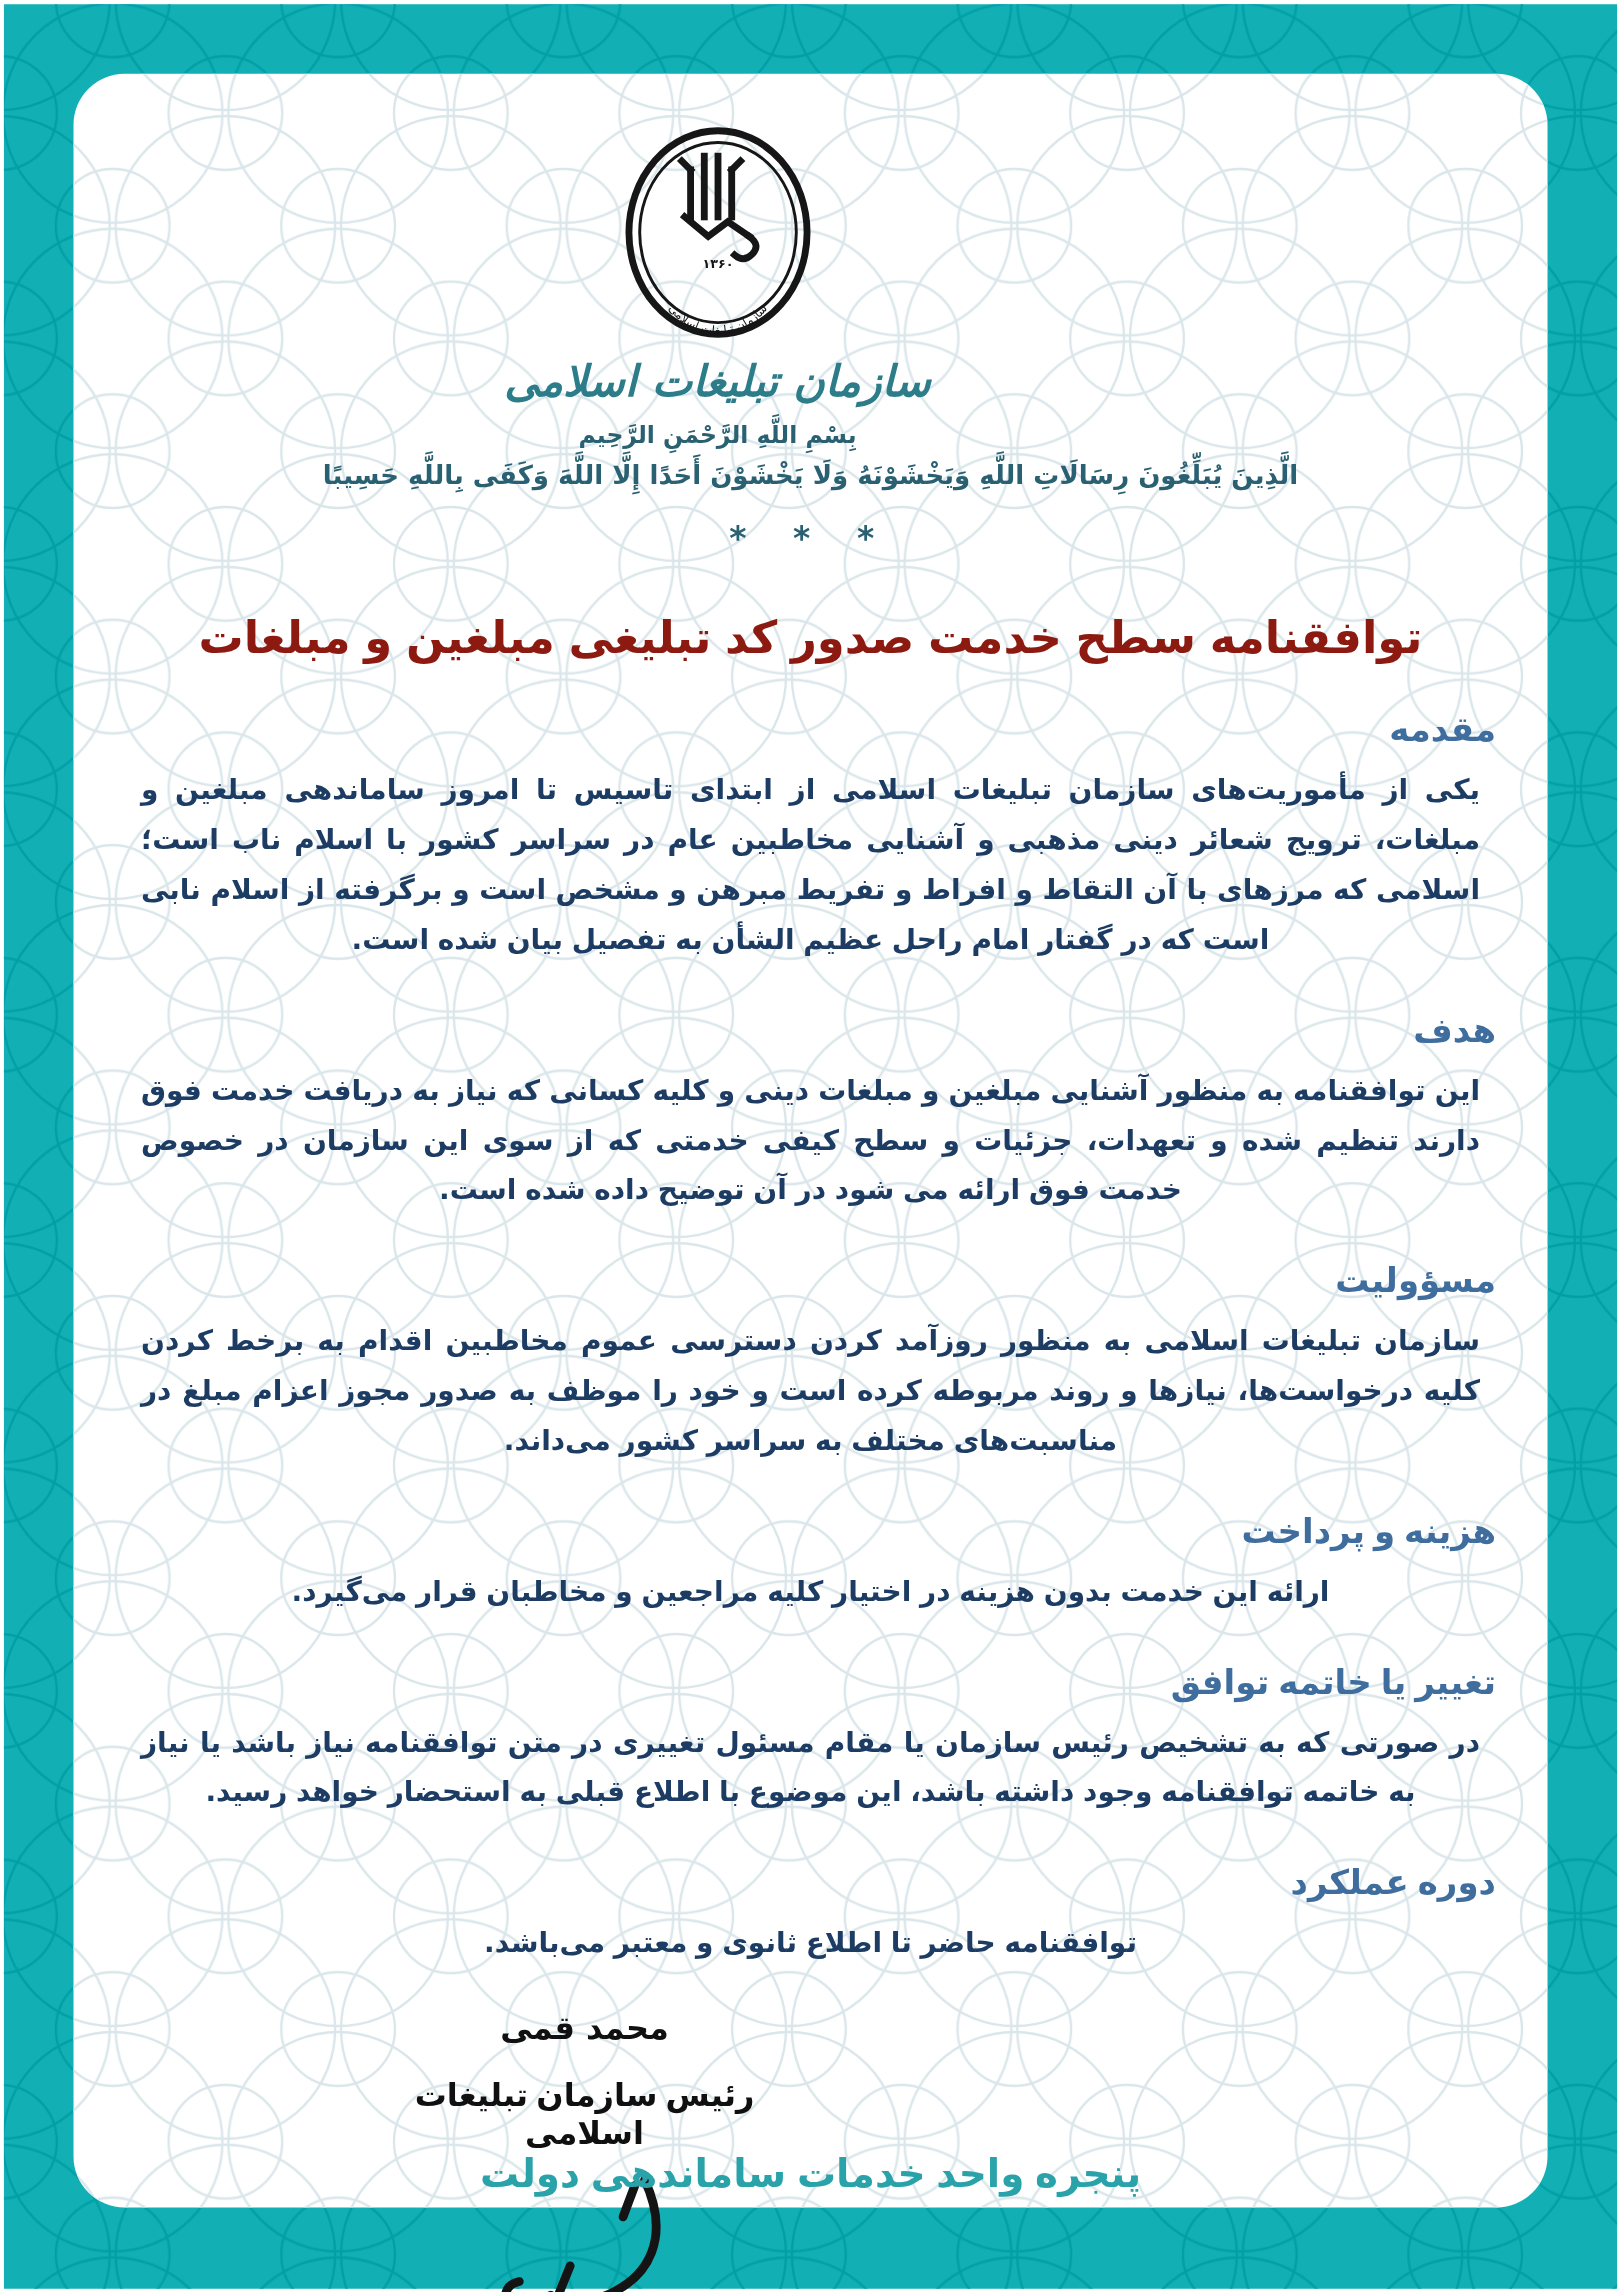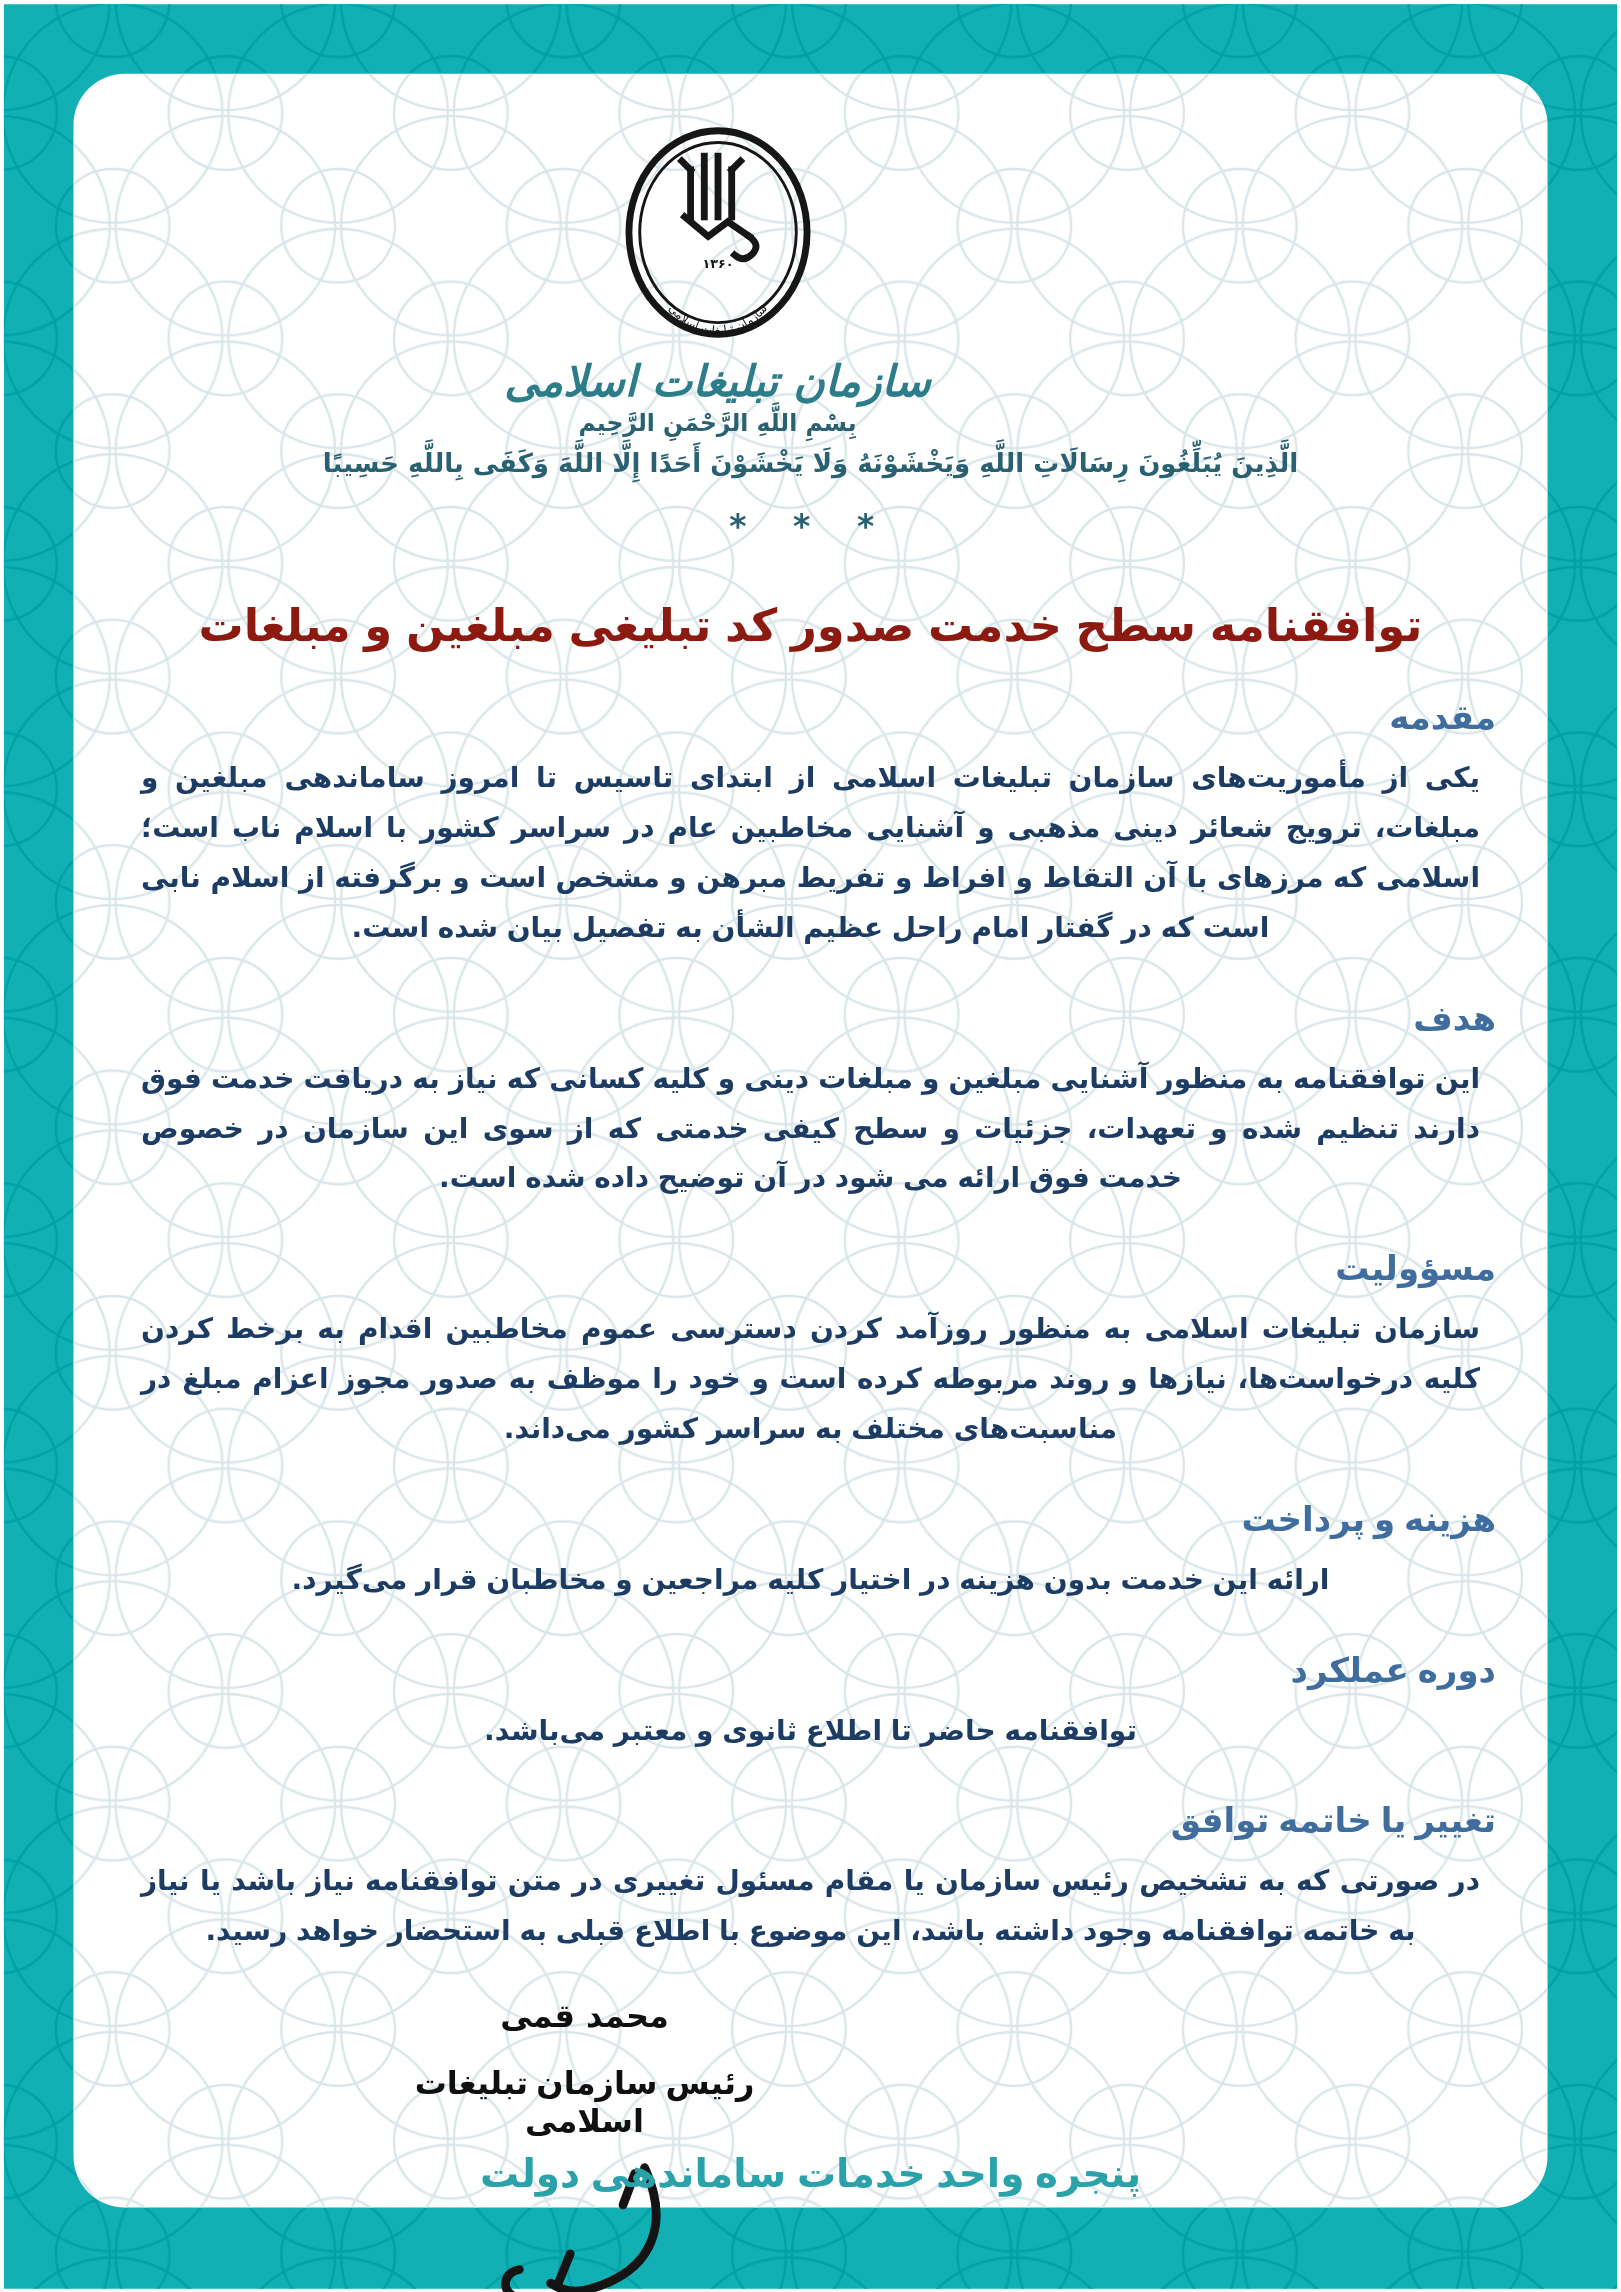--- a/index.html
+++ b/index.html
@@ -15,21 +15,21 @@
   .header{text-align:center;}
   .logo-wrap{transform:translateX(-93px);}
   .logo-svg{display:inline-block;margin-top:13.7px;}
   .wordmark{
     transform:translateX(-93px);
     font-size:43px;font-weight:bold;font-style:italic;
     color:#2c7d89;margin-top:2px;letter-spacing:-1px;
   }
   .bismillah{
     transform:translateX(-93px);
-    margin-top:3px;font-size:23.5px;font-weight:bold;color:#2a6172;
+    margin-top:15px;font-size:23.5px;font-weight:bold;color:#2a6172;
   }
   .verse{
     margin-top:11.8px;font-size:26px;font-weight:bold;color:#2a6172;
   }
   .ornament{
     margin-top:29px;font-size:33px;font-weight:bold;color:#2a6172;
     letter-spacing:17.6px;
   }
   .doc-title{
     margin-top:53px;text-align:center;
@@ -150,27 +150,27 @@
       <h2>مسؤولیت</h2>
       <p>سازمان تبلیغات اسلامی به منظور روزآمد کردن دسترسی عموم مخاطبین اقدام به برخط کردن کلیه درخواست‌ها، نیازها و روند مربوطه کرده است و خود را موظف به صدور مجوز اعزام مبلغ در مناسبت‌های مختلف به سراسر کشور می‌داند.</p>
     </div>
 
     <div class="section">
       <h2>هزینه و پرداخت</h2>
       <p>ارائه این خدمت بدون هزینه در اختیار کلیه مراجعین و مخاطبان قرار می‌گیرد.</p>
     </div>
 
     <div class="section">
-      <h2>دوره عملکرد</h2>
-      <p>توافقنامه حاضر تا اطلاع ثانوی و معتبر می‌باشد.</p>
+      <h2>تغییر یا خاتمه توافق</h2>
+      <p>در صورتی که به تشخیص رئیس سازمان یا مقام مسئول تغییری در متن توافقنامه نیاز باشد یا نیاز به خاتمه توافقنامه وجود داشته باشد، این موضوع با اطلاع قبلی به استحضار خواهد رسید.</p>
     </div>
 
     <div class="section">
-      <h2>تغییر یا خاتمه توافق</h2>
-      <p>در صورتی که به تشخیص رئیس سازمان یا مقام مسئول تغییری در متن توافقنامه نیاز باشد یا نیاز به خاتمه توافقنامه وجود داشته باشد، این موضوع با اطلاع قبلی به استحضار خواهد رسید.</p>
+      <h2>دوره عملکرد</h2>
+      <p>توافقنامه حاضر تا اطلاع ثانوی و معتبر می‌باشد.</p>
     </div>
   </div>
 
   <div class="sig-block">
     <div class="sig-name">محمد قمی</div>
     <div class="sig-role">رئیس سازمان تبلیغات اسلامی</div>
     <svg class="sig-scribble" width="265" height="186" viewBox="0 0 270 190">
       <g fill="none" stroke="#141414" stroke-width="9" stroke-linecap="round">
         <path d="M226,14 C250,66 240,118 170,138 C152,143 140,139 130,132"></path>
         <path d="M204,52 l12,-32"></path>

